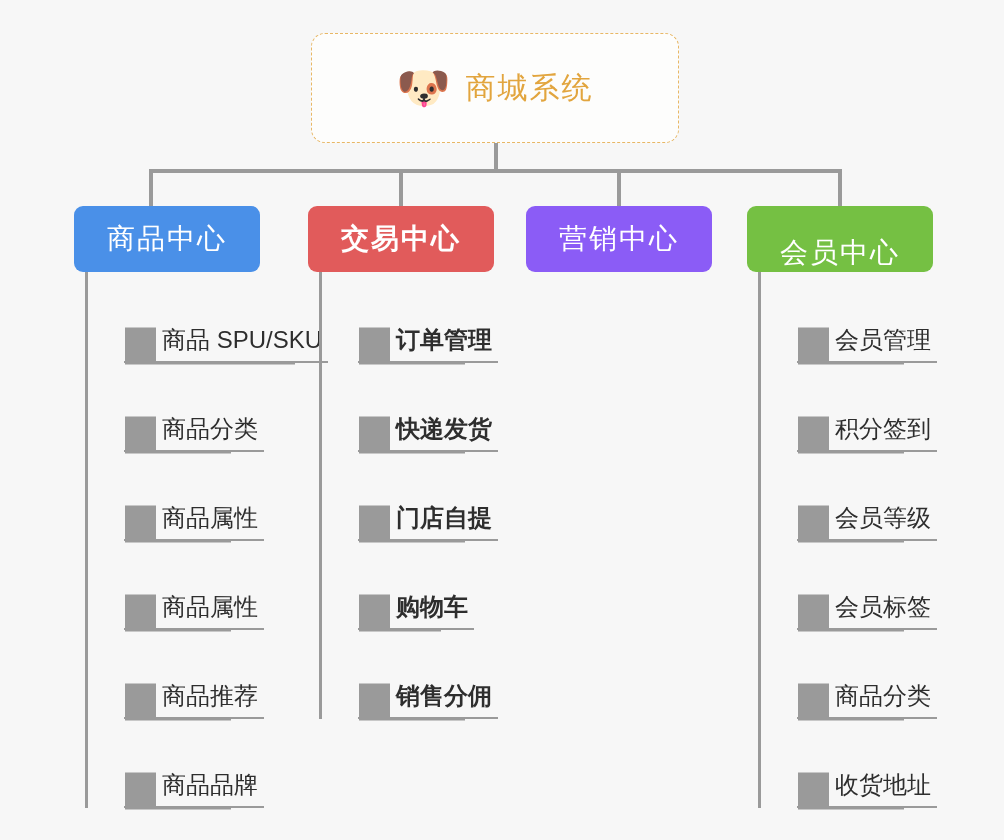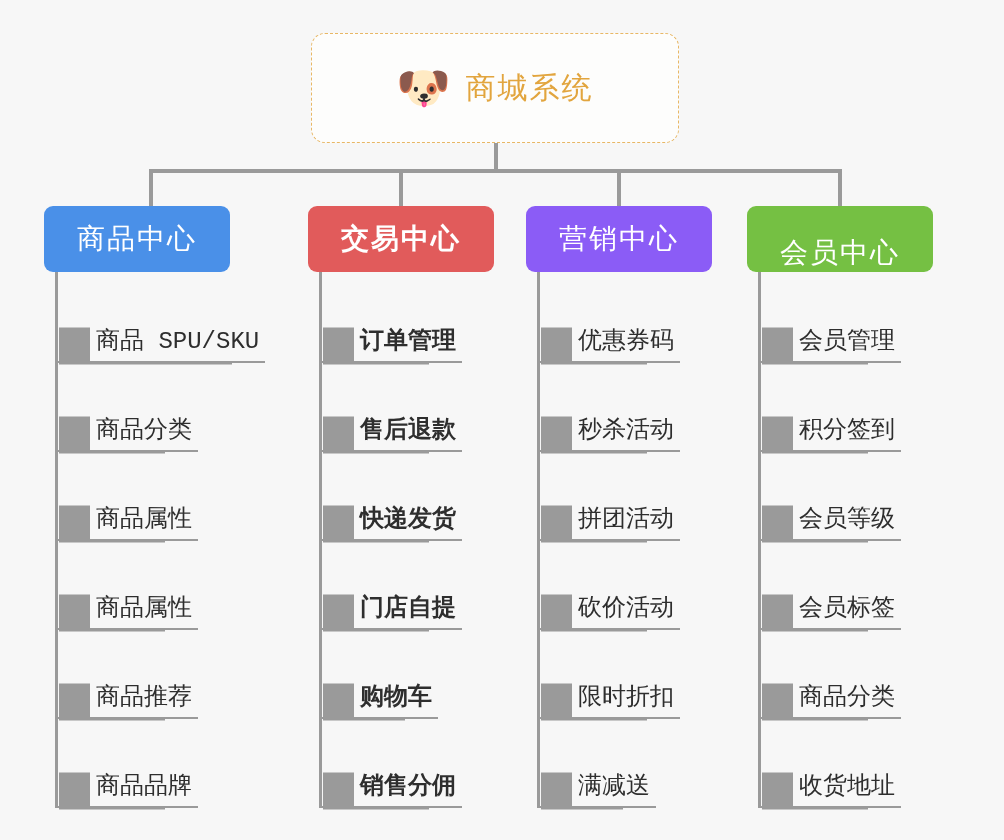--- a/index.html
+++ b/index.html
@@ -91,20 +91,21 @@
     letter-spacing: 2px;
     box-sizing: border-box;
   }
 
   
   .branch-body {
     position: relative;
     margin-left: 11px;
     border-left: 3px solid #9a9a9a;
     padding-top: 2px;
+    padding-left: 36px;
   }
 
   .leaf {
     position: relative;
     height: 89px;
     box-sizing: border-box;
     display: flex;
     align-items: flex-end;
   }
   .leaf-label {
@@ -143,21 +144,21 @@
   <div class="conn conn-bus"></div>
 
   <div id="drops">
       <div class="conn conn-drop" style="left: 149px;"></div>
       <div class="conn conn-drop" style="left: 399px;"></div>
       <div class="conn conn-drop" style="left: 617px;"></div>
       <div class="conn conn-drop" style="left: 838px;"></div>
     </div>
 
   <div id="branches">
-      <div class="branch" style="left: 44px; font-family: Liberation Mono, monospace;">
+      <div class="branch" style="left: 74px;">
         <div class="branch-head" style="background: rgb(74, 144, 232);">
           <span>商品中心</span>
         </div>
         <div class="branch-body">
           <div class="leaf">
             <span class="leaf-label">商品 SPU/SKU</span>
           </div>
           <div class="leaf">
             <span class="leaf-label">商品分类</span>
           </div>
@@ -177,60 +178,37 @@
       </div>
       <div class="branch" style="left: 308px; font-weight: bold;">
         <div class="branch-head" style="background: rgb(225, 91, 91);">
           <span>交易中心</span>
         </div>
         <div class="branch-body">
           <div class="leaf">
             <span class="leaf-label">订单管理</span>
           </div>
           <div class="leaf">
-            <span class="leaf-label">售后退款</span>
-          </div>
-          <div class="leaf">
             <span class="leaf-label">快递发货</span>
           </div>
           <div class="leaf">
             <span class="leaf-label">门店自提</span>
           </div>
           <div class="leaf">
             <span class="leaf-label">购物车</span>
           </div>
           <div class="leaf">
             <span class="leaf-label">销售分佣</span>
           </div>
         </div>
       </div>
       <div class="branch" style="left: 526px;">
         <div class="branch-head" style="background: #8b5cf6;">
           <span>营销中心</span>
         </div>
-        <div class="branch-body">
-          <div class="leaf">
-            <span class="leaf-label">优惠券码</span>
-          </div>
-          <div class="leaf">
-            <span class="leaf-label">秒杀活动</span>
-          </div>
-          <div class="leaf">
-            <span class="leaf-label">拼团活动</span>
-          </div>
-          <div class="leaf">
-            <span class="leaf-label">砍价活动</span>
-          </div>
-          <div class="leaf">
-            <span class="leaf-label">限时折扣</span>
-          </div>
-          <div class="leaf">
-            <span class="leaf-label">满减送</span>
-          </div>
-        </div>
       </div>
       <div class="branch" style="left: 747px;">
         <div class="branch-head" style="background: rgb(117, 192, 67); align-items: flex-end;">
           <span>会员中心</span>
         </div>
         <div class="branch-body">
           <div class="leaf">
             <span class="leaf-label">会员管理</span>
           </div>
           <div class="leaf">

